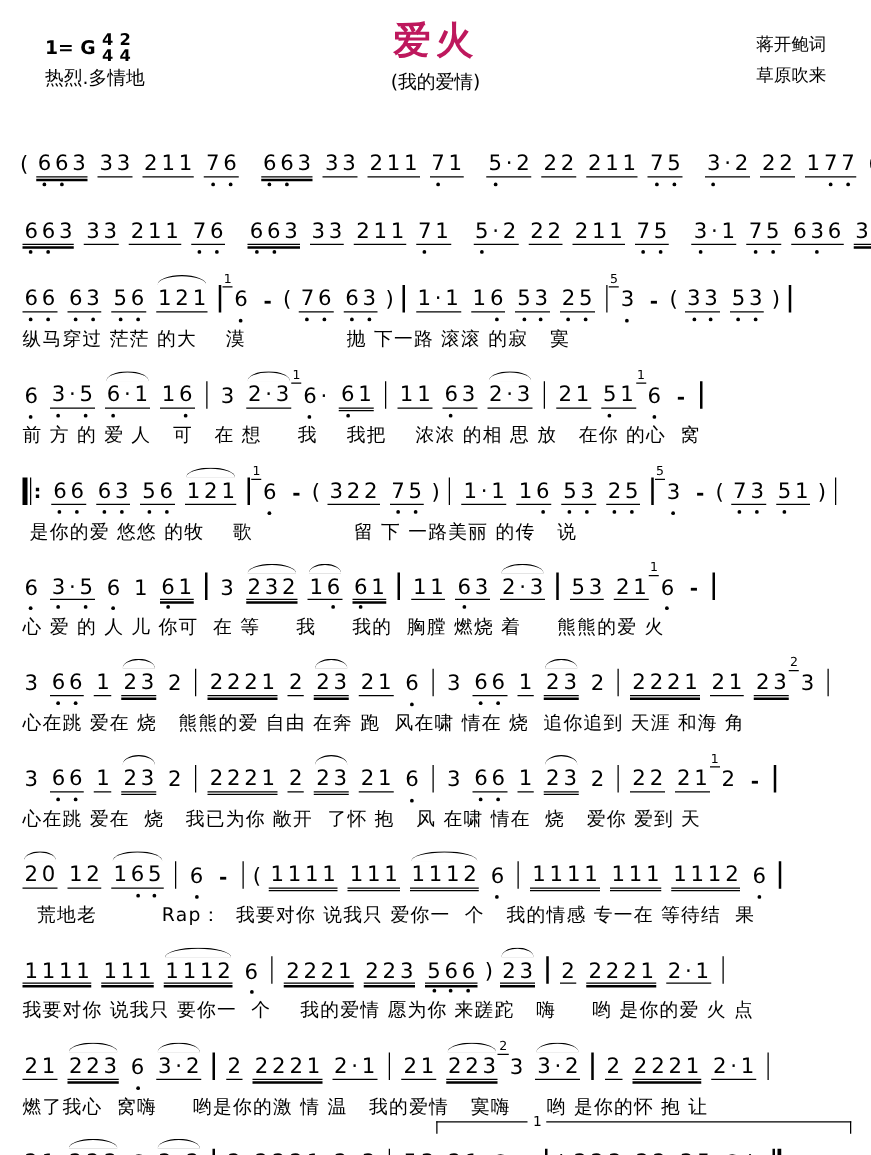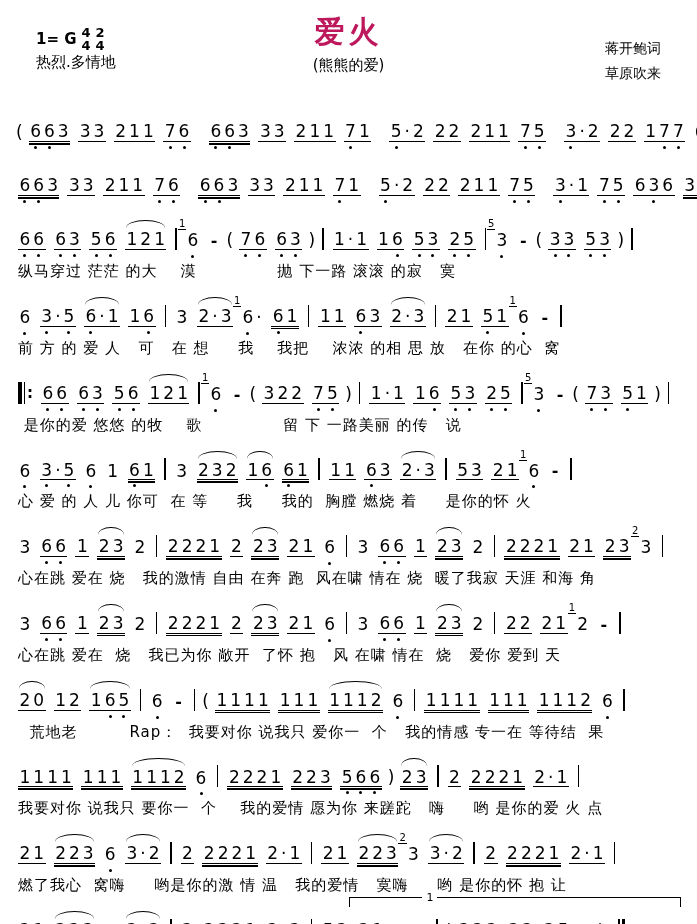--- a/index.html
+++ b/index.html
@@ -7,21 +7,21 @@
   .page{box-sizing:border-box;padding:12px 10px 0 10px;}
 
   
   .header{position:relative;height:84px;}
   .key-block{position:absolute;left:26px;top:14px;font-size:15px;font-weight:bold;white-space:nowrap;}
   .frac{display:inline-block;vertical-align:middle;text-align:center;font-size:13px;line-height:1.0;font-weight:bold;margin-left:5px;}
   .frac span{display:block;}
   .tempo{position:absolute;left:26px;top:41px;font-size:15px;}
   .title{text-align:center;font-size:30px;font-weight:bold;color:#be185d;letter-spacing:4px;}
   .subtitle{text-align:center;font-size:15px;margin-top:3px;}
-  .credits{position:absolute;right:26px;top:12px;font-size:14px;line-height:1.8;text-align:center;margin-top:12px;}
+  .credits{position:absolute;right:26px;top:12px;font-size:14px;line-height:1.8;text-align:center;}
 
   
   .score{padding:0 4px;}
   .mline{position:relative;white-space:nowrap;display:flex;align-items:flex-end;height:30px;margin:16px 0 0 0;padding-bottom:8px;}
   .tok{position:relative;display:inline-block;margin:0 4px;font-size:17px;line-height:1.1;}
   .grp{display:inline-block;}
   .ch{display:inline-block;position:relative;padding:0 1.5px;}
   .u1{border-bottom:1.5px solid #000;}
   .u2{border-bottom:1.5px solid #000;position:relative;}
   .u2::after{content:"";position:absolute;left:0;right:0;bottom:-3.5px;height:1.5px;background:#000;}
@@ -46,21 +46,21 @@
 <body>
 
 <div class="page">
 
   <div class="header">
     <div class="key-block">
       <span>1= G</span><span class="frac"><span>4</span><span>4</span></span><span class="frac"><span>2</span><span>4</span></span>
     </div>
     <div class="tempo">热烈.多情地</div>
     <div class="title">爱火</div>
-    <div class="subtitle">(熊熊的爱)</div>
+    <div class="subtitle">(我的爱情)</div>
     <div class="credits">
       <div>蒋开鲍词</div>
       <div>草原吹来</div>
     </div>
   </div>
 
   <div class="score lastrow" id="score-root">
       <div class="mline">
         <span class="sym">(</span>
         <span class="tok grp u2"><span class="ch lo">6</span><span class="ch lo">6</span><span class="ch">3</span></span>
@@ -202,21 +202,21 @@
         <span class="tok grp u1"><span class="ch">1</span><span class="ch">1</span></span>
         <span class="tok grp u1"><span class="ch lo">6</span><span class="ch">3</span></span>
         <span class="tok grp u1"><span class="ch">2</span><span class="ch">·</span><span class="ch">3</span><span class="slur"></span></span>
         <span class="bar"></span>
         <span class="tok grp u1"><span class="ch">5</span><span class="ch">3</span></span>
         <span class="tok grp u1"><span class="ch">2</span><span class="ch">1</span></span>
         <span class="tok grp"><span class="ch lo">6</span><span class="grace">1</span></span>
         <span class="dash">-</span>
         <span class="bar"></span>
       </div>
-      <div class="lyrics">心 爱 的 人 儿 你可  在 等     我     我的  胸膛 燃烧 着     是你的怀 火</div>
+      <div class="lyrics">心 爱 的 人 儿 你可  在 等     我     我的  胸膛 燃烧 着     熊熊的爱 火</div>
       <div class="mline">
         <span class="tok grp"><span class="ch">3</span></span>
         <span class="tok grp u1"><span class="ch lo">6</span><span class="ch lo">6</span></span>
         <span class="tok grp u1"><span class="ch">1</span></span>
         <span class="tok grp u2"><span class="ch">2</span><span class="ch">3</span><span class="slur"></span></span>
         <span class="tok grp"><span class="ch">2</span></span>
         <span class="bar"></span>
         <span class="tok grp u2"><span class="ch">2</span><span class="ch">2</span><span class="ch">2</span><span class="ch">1</span></span>
         <span class="tok grp u1"><span class="ch">2</span></span>
         <span class="tok grp u2"><span class="ch">2</span><span class="ch">3</span><span class="slur"></span></span>
@@ -228,21 +228,21 @@
         <span class="tok grp u1"><span class="ch">1</span></span>
         <span class="tok grp u2"><span class="ch">2</span><span class="ch">3</span><span class="slur"></span></span>
         <span class="tok grp"><span class="ch">2</span></span>
         <span class="bar"></span>
         <span class="tok grp u2"><span class="ch">2</span><span class="ch">2</span><span class="ch">2</span><span class="ch">1</span></span>
         <span class="tok grp u1"><span class="ch">2</span><span class="ch">1</span></span>
         <span class="tok grp u2"><span class="ch">2</span><span class="ch">3</span></span>
         <span class="tok grp"><span class="ch">3</span><span class="grace">2</span></span>
         <span class="bar"></span>
       </div>
-      <div class="lyrics">心在跳 爱在 烧   我的激情 自由 在奔 跑  风在啸 情在 烧  暖了我寂 天涯 和海 角</div>
+      <div class="lyrics">心在跳 爱在 烧   熊熊的爱 自由 在奔 跑  风在啸 情在 烧  追你追到 天涯 和海 角</div>
       <div class="mline">
         <span class="tok grp"><span class="ch">3</span></span>
         <span class="tok grp u1"><span class="ch lo">6</span><span class="ch lo">6</span></span>
         <span class="tok grp u1"><span class="ch">1</span></span>
         <span class="tok grp u2"><span class="ch">2</span><span class="ch">3</span><span class="slur"></span></span>
         <span class="tok grp"><span class="ch">2</span></span>
         <span class="bar"></span>
         <span class="tok grp u2"><span class="ch">2</span><span class="ch">2</span><span class="ch">2</span><span class="ch">1</span></span>
         <span class="tok grp u1"><span class="ch">2</span></span>
         <span class="tok grp u2"><span class="ch">2</span><span class="ch">3</span><span class="slur"></span></span>

